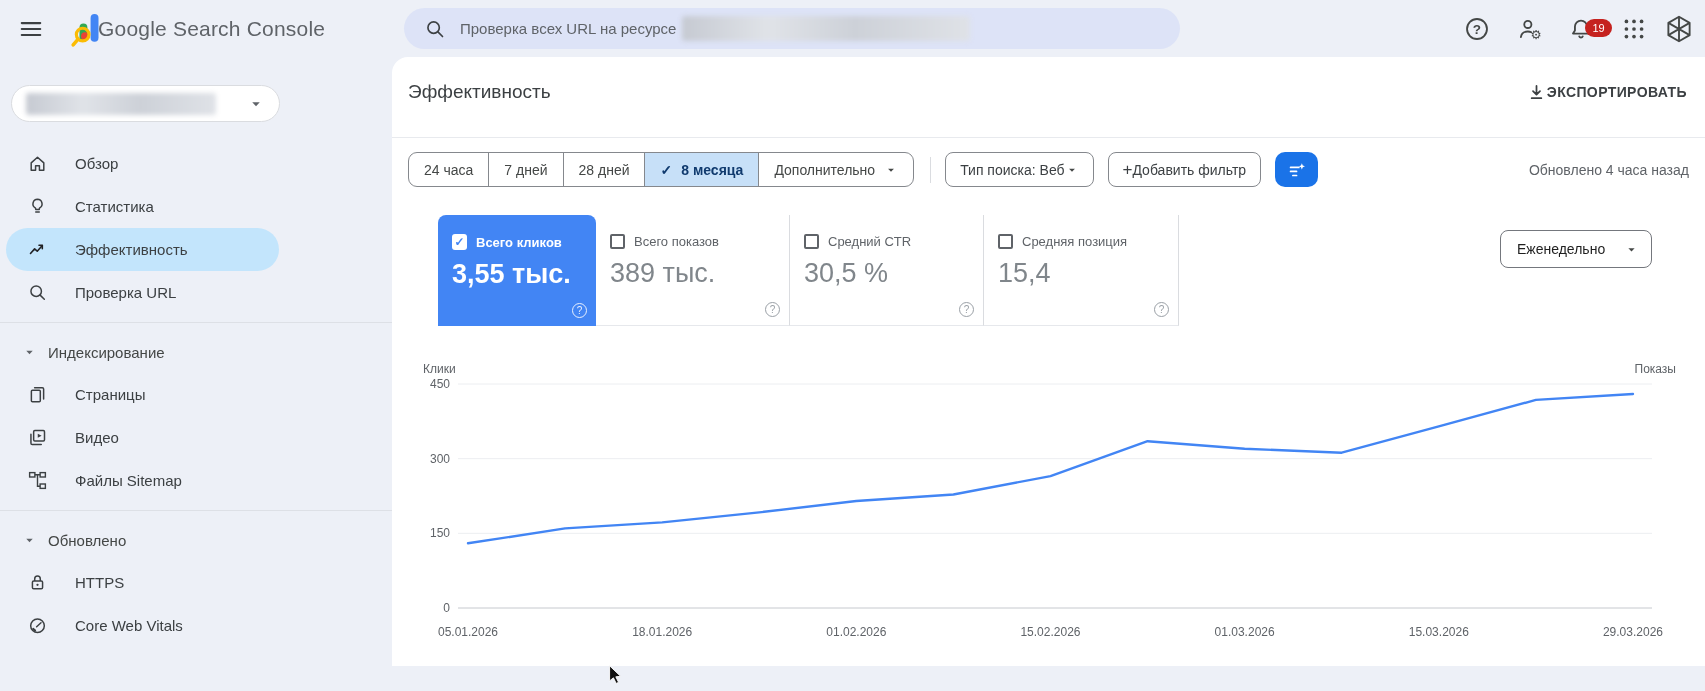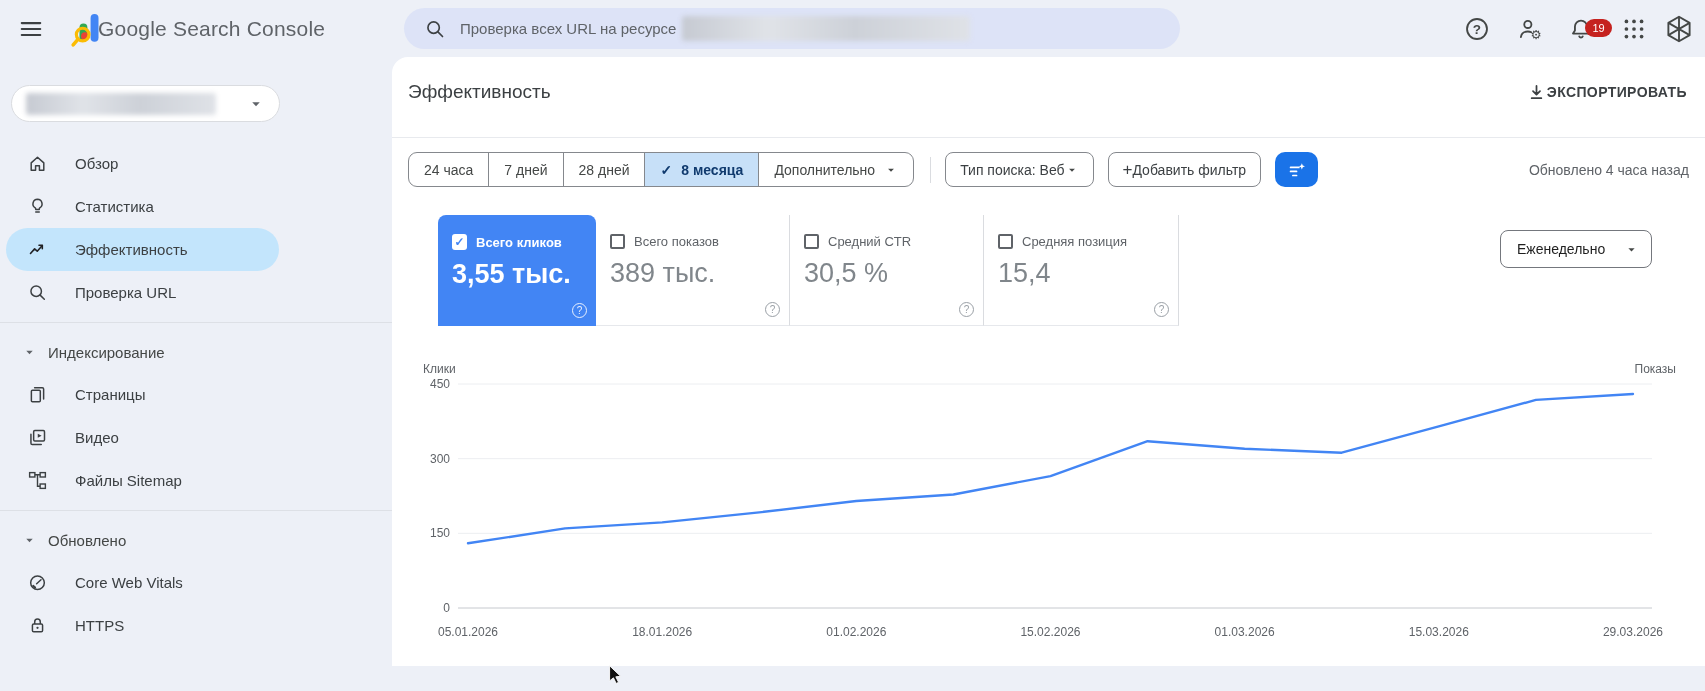--- a/index.html
+++ b/index.html
@@ -225,33 +225,33 @@
     <div class="nav-div"></div>
 
     <div class="nav-head">
       <svg class="tri" viewBox="0 0 24 24">
         <path d="M5 8l7 8 7-8z" fill="#5f6368"></path>
       </svg>
       <span class="nlabel">Обновлено</span>
     </div>
     <div class="nav-item">
       <svg class="nicon" viewBox="0 0 24 24">
+        <rect x="6.2" y="10.2" width="11.6" height="9" rx="1.5" stroke="#3c4043" stroke-width="1.7" fill="none"></rect>
+        <path d="M8.8 10.2V7.9a3.2 3.2 0 0 1 6.4 0v2.3" stroke="#3c4043" stroke-width="1.7" fill="none"></path>
+        <circle cx="12" cy="14.7" r="1.3" fill="#3c4043"></circle>
+      </svg>
+      <span class="nlabel">HTTPS</span>
+    </div>
+    <div class="nav-item">
+      <svg class="nicon" viewBox="0 0 24 24">
         <circle cx="12" cy="12.3" r="7.8" stroke="#3c4043" stroke-width="1.7" fill="none"></circle>
         <path d="M11 13.5l5-4.6" stroke="#3c4043" stroke-width="1.7" stroke-linecap="round"></path>
         <path d="M7.2 15.8a5.5 5.5 0 0 0 2 1.8" stroke="#3c4043" stroke-width="2.4" stroke-linecap="round" fill="none"></path>
       </svg>
       <span class="nlabel">Core Web Vitals</span>
-    </div>
-    <div class="nav-item">
-      <svg class="nicon" viewBox="0 0 24 24">
-        <rect x="6.2" y="10.2" width="11.6" height="9" rx="1.5" stroke="#3c4043" stroke-width="1.7" fill="none"></rect>
-        <path d="M8.8 10.2V7.9a3.2 3.2 0 0 1 6.4 0v2.3" stroke="#3c4043" stroke-width="1.7" fill="none"></path>
-        <circle cx="12" cy="14.7" r="1.3" fill="#3c4043"></circle>
-      </svg>
-      <span class="nlabel">HTTPS</span>
     </div>
   </div>
 </div>
 
 <div class="panel">
   <div class="page-title">Эффективность</div>
   <div class="export-btn">
     <svg viewBox="0 0 24 24">
       <path d="M12 4.5v9.5M8 10.5l4 4 4-4" stroke="#3c4043" stroke-width="2" fill="none" stroke-linecap="round" stroke-linejoin="round"></path>
       <path d="M6.5 18.5h11" stroke="#3c4043" stroke-width="2" stroke-linecap="round"></path>

